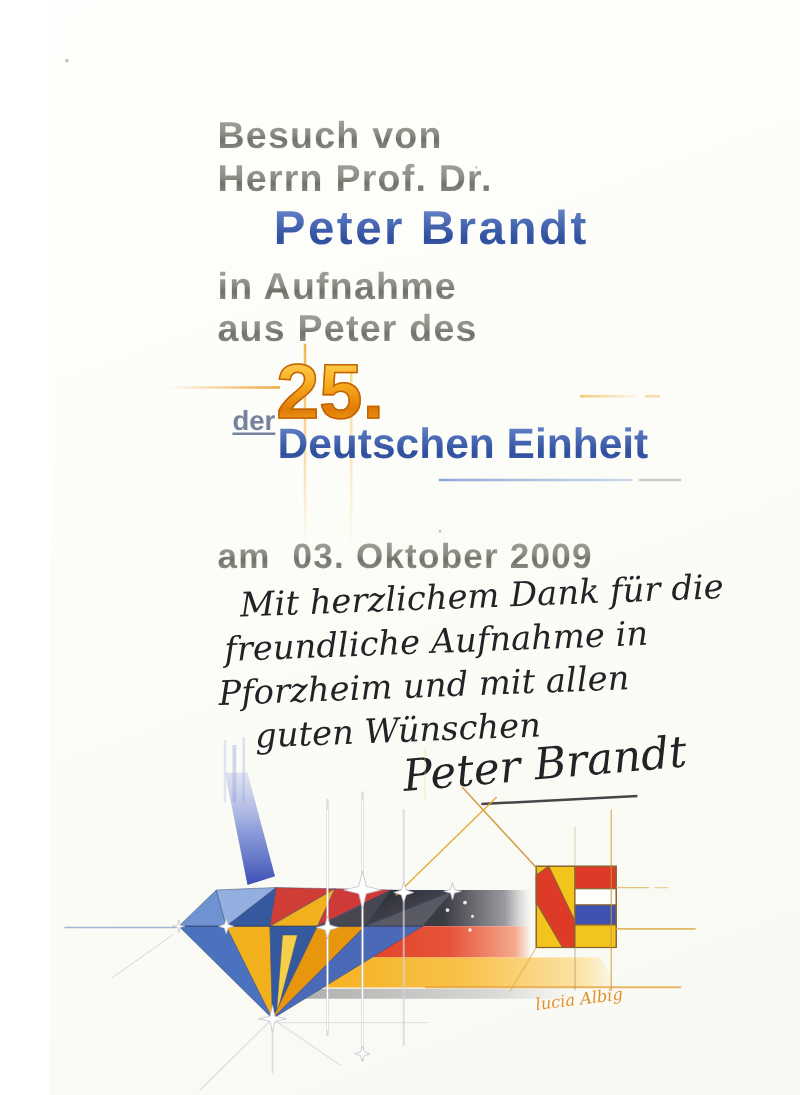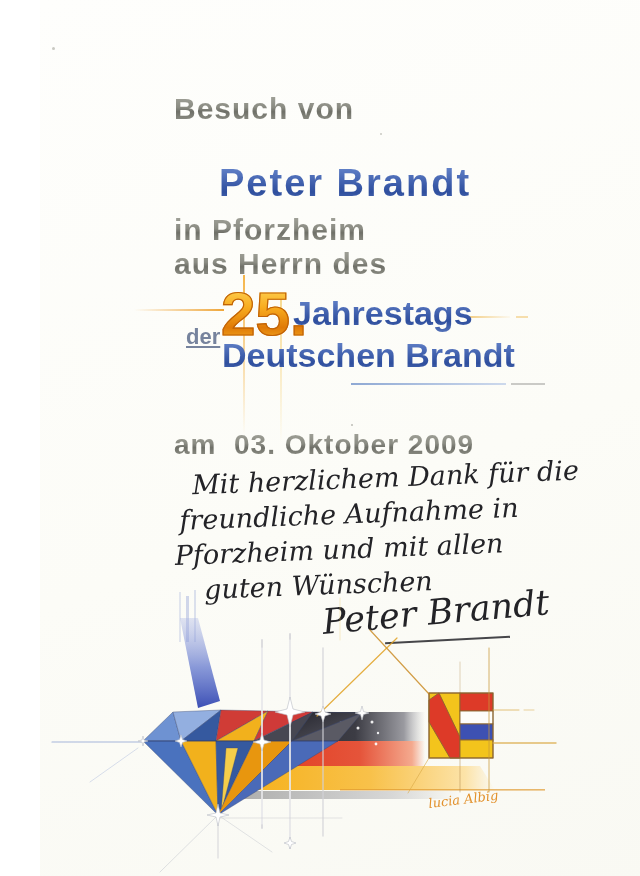--- a/index.html
+++ b/index.html
@@ -73,33 +73,33 @@
   .d3{left:311px;top:424px;width:2px;height:2px;background:#bdbdb6;}
   #art{left:0;top:588px;}
   .artist-sig{font-family:"DejaVu Serif",serif;font-style:italic;font-size:13px;}
 </style>
 </head>
 <body>
 
 <div id="page">
 
   <div class="abs metal line1">Besuch von</div>
+  <div class="abs metal line2">Herrn Prof. Dr.</div>
   <div class="abs bluetext bigname">Peter Brandt</div>
-  <div class="abs metal line3">in Pforzheim</div>
-  <div class="abs metal line4">aus Herrn des</div>
+  <div class="abs metal line3">in Aufnahme</div>
+  <div class="abs metal line4">aus Peter des</div>
 
   <div class="abs dl dl1"></div>
   <div class="abs dl dl2"></div>
   <div class="abs dl dl3"></div>
   <div class="abs dl dl4"></div>
   <div class="abs dl dl5"></div>
   <div class="abs num25 num">25.</div>
-  <div class="abs bluetext jahrestag">Jahrestags</div>
   <div class="abs dergray der">der</div>
-  <div class="abs bluetext einheit">Deutschen Brandt</div>
+  <div class="abs bluetext einheit">Deutschen Einheit</div>
   <div class="abs dl dl6"></div>
   <div class="abs dl dl7"></div>
 
   <div class="abs metal dateline">am  03. Oktober 2009</div>
 
   <div class="abs hwblock">
     <div class="hw1">Mit herzlichem Dank für die</div>
     <div class="hw2">freundliche Aufnahme in</div>
     <div class="hw3">Pforzheim und mit allen</div>
     <div class="hw4">guten Wünschen</div>

